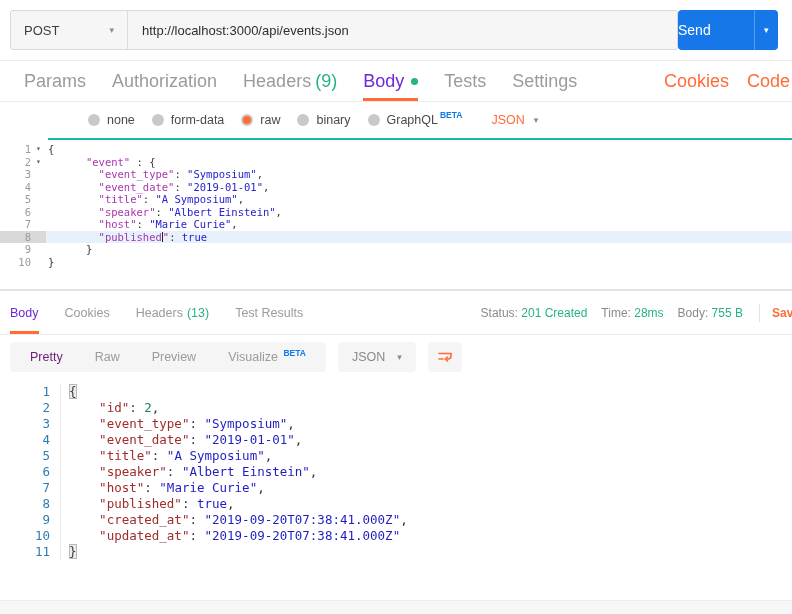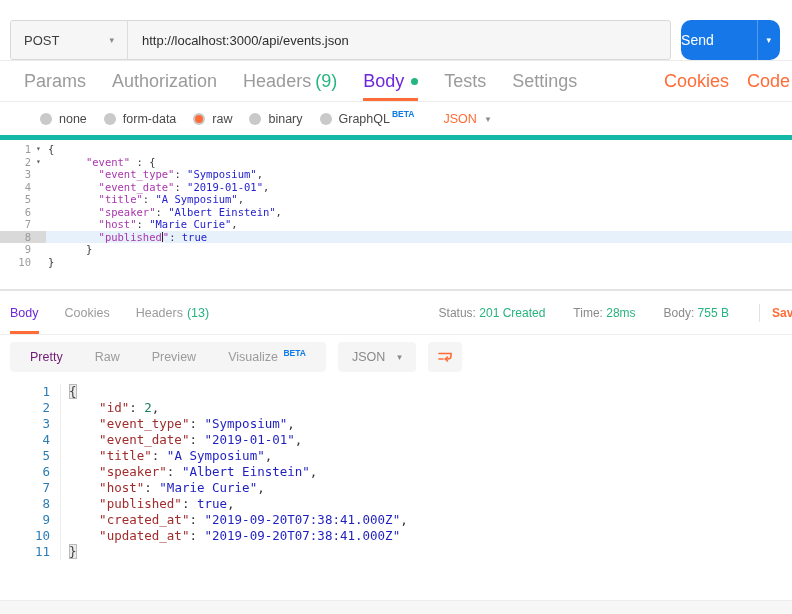--- a/index.html
+++ b/index.html
@@ -1,47 +1,47 @@
 <!DOCTYPE html>
 <html><head>
 <meta charset="utf-8">
 <style>
   * { box-sizing: border-box; margin: 0; padding: 0; }
   html, body { width: 792px; height: 614px; overflow: hidden; }
   body { background: #fff; font-family: "Liberation Sans", sans-serif; color: #3d3d3d; }
 
   
-  .url-row { height: 60px; display: flex; align-items: flex-end; padding: 0 12px 0 10px; }
+  .url-row { height: 60px; display: flex; align-items: center; padding: 0 4px 0 10px; }
   .url-bar { display: flex; width: 668px; height: 40px; background: #f6f6f6;
              border: 1px solid #d9d9d9; border-radius: 3px; overflow: hidden; }
   .method { width: 117px; flex: none; display: flex; align-items: center; justify-content: space-between;
             padding: 0 13px; border-right: 1px solid #dcdcdc; font-size: 13px; color: #3d3d3d; cursor: pointer; }
   .caret { color: #8a8a8a; font-size: 9px; }
   .url-input { flex: 1; display: flex; align-items: center; padding: 0 14px; font-size: 13px; color: #2e2e2e; }
-  .send-btn { margin-left: 10px; display: flex; width: 100px; height: 40px;
-              background: #1577e8; border-radius: 10px; color: #fff; overflow: hidden; gap: 43px; }
+  .send-btn { display: flex; width: 100px; height: 40px;
+              background: #1577e8; border-radius: 4px; color: #fff; overflow: hidden; gap: 43px; }
   .send-main { flex: 1; display: flex; align-items: center; justify-content: center; font-size: 14px; cursor: pointer; }
   .send-caret { width: 30px; border-left: 1px solid rgba(255,255,255,.28); display: flex;
                 align-items: center; justify-content: center; cursor: pointer; }
   .send-caret .caret { color: #fff; }
 
   
   .req-tabs { height: 42px; border-top: 1px solid #ececec; border-bottom: 1px solid #ececec;
               display: flex; align-items: stretch; padding: 0 2px 0 24px; font-size: 18px; color: #9b9b9b; }
   .tab { display: flex; align-items: center; margin-right: 26px; border-bottom: 3px solid transparent;
          padding-top: 3px; cursor: pointer; white-space: nowrap; }
   .tab.active { color: #6d28d9; border-bottom-color: #FF6C37; }
   .count { color: #26B47F; margin-left: 4px; }
   .dot { width: 7px; height: 7px; border-radius: 50%; background: #26B47F; margin-left: 7px; }
   .toplinks { margin-left: auto; display: flex; align-items: center; }
   .toplink { color: #FF6C37; margin-left: 18px; cursor: pointer; }
 
   
-  .body-type-row { height: 38px; border-bottom: 5px solid #14b8a6; display: flex; align-items: center;
-                   padding-left: 40px; font-size: 12.5px; color: #4a4a4a; }
+  .body-type-row { height: 38px; border-bottom: 2px solid #14b8a6; display: flex; align-items: center;
+                   padding-left: 40px; font-size: 12.5px; color: #4a4a4a; margin-left: 48px; }
   .bt-opt { display: flex; align-items: center; margin-right: 17px; cursor: pointer; white-space: nowrap; }
   .radio { width: 12px; height: 12px; border-radius: 50%; background: #c9c9c9; margin-right: 7px;
            position: relative; flex: none; }
   .radio.sel::after { content: ""; position: absolute; left: 2px; top: 2px; width: 8px; height: 8px;
                       border-radius: 50%; background: #FF6C37; }
   .beta { font-size: 8.5px; font-weight: bold; color: #0d7be8; position: relative; top: -5px; margin-left: 2px; }
   .fmt-inline { display: flex; align-items: center; color: #FF6C37; margin-left: 12px; cursor: pointer; }
   .fmt-inline .caret { margin-left: 9px; }
 
   
@@ -68,21 +68,21 @@
   .resp .tok-num { color: #1D7D61; }
   .resp .tok-p { color: #333; }
   .tok-cur { display: inline-block; width: 1px; height: 10px; background: #222; vertical-align: -1px; }
   .tok-bm { background: #ececec; box-shadow: inset 0 0 0 1px #b9b9b9; }
 
   
   .resp-meta { height: 45px; border-top: 1px solid #e3e3e3; border-bottom: 1px solid #ededed;
                display: flex; align-items: stretch; padding-left: 10px; font-size: 12.5px;
                color: #9b9b9b; overflow: hidden; }
   .meta-right { margin-left: auto; display: flex; align-items: center; font-size: 12px; }
-  .meta-pair { margin-right: 28px; white-space: nowrap; }
+  .meta-pair { margin-right: 14px; white-space: nowrap; }
   .meta-label { color: #8a8a8a; }
   .meta-val { color: #26B47F; }
   .vdiv { width: 1px; height: 18px; background: #e2e2e2; margin: 0 12px 0 2px; }
   .save-link { color: #FF6C37; font-weight: bold; white-space: nowrap; margin-right: -8px; cursor: pointer; }
 
   
   .resp-toolbar { height: 43px; display: flex; align-items: center; padding-left: 10px; }
   .view-group { display: flex; align-items: center; background: #f5f5f5; border-radius: 4px;
                 height: 30px; padding: 0 4px; }
   .view { padding: 0 16px; color: #9b9b9b; font-size: 12.5px; cursor: pointer; white-space: nowrap; }
@@ -251,20 +251,23 @@
   <div class="resp-meta">
     <div class="tab active">
       <span>Body</span>
     </div>
     <div class="tab">
       <span>Cookies</span>
     </div>
     <div class="tab">
       <span>Headers</span>
       <span class="count">(13)</span>
+    </div>
+    <div class="tab">
+      <span>Test Results</span>
     </div>
     <div class="meta-right">
       <span class="meta-pair">
         <span class="meta-label">Status:</span>
         <span class="meta-val">201 Created</span>
       </span>
       <span class="meta-pair">
         <span class="meta-label">Time:</span>
         <span class="meta-val">28ms</span>
       </span>

